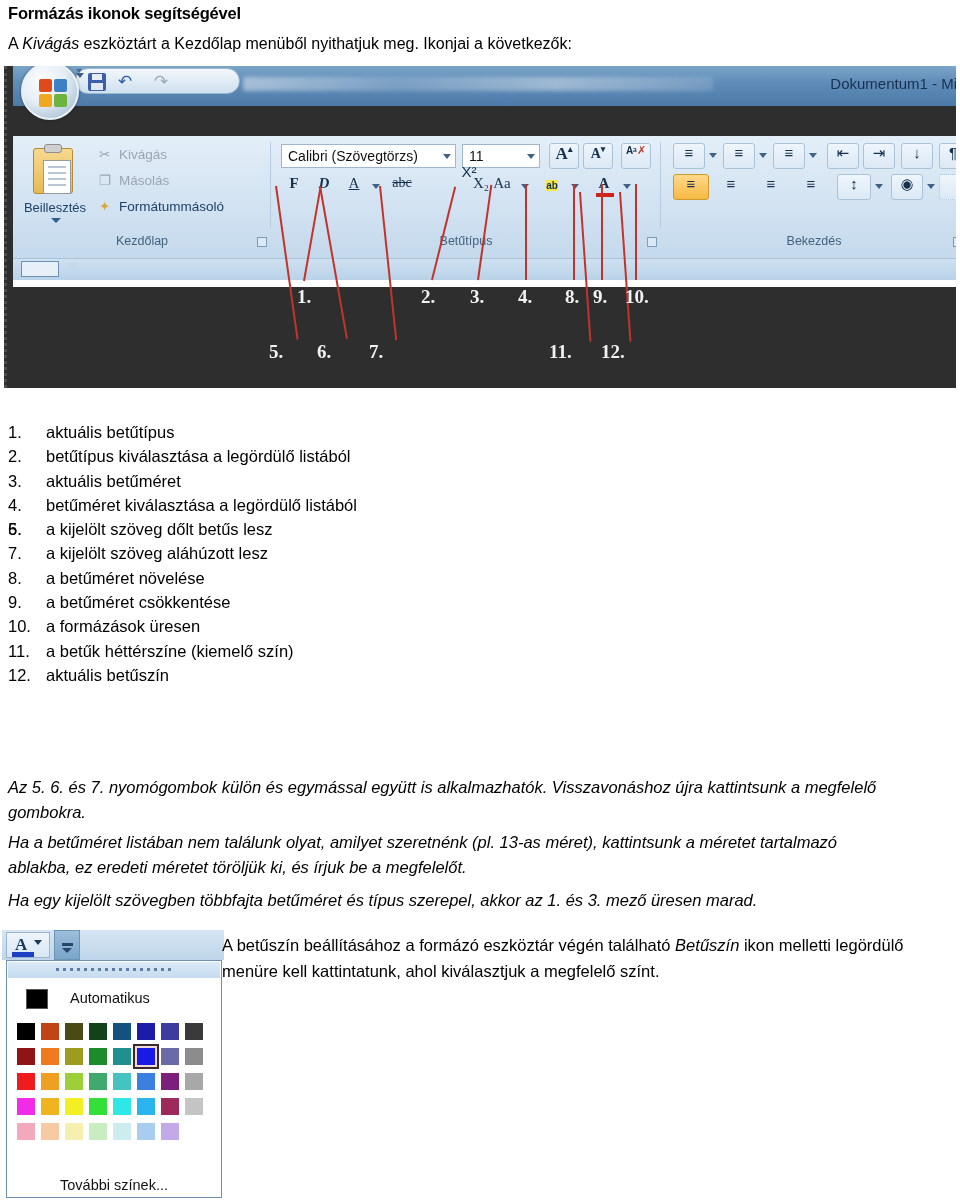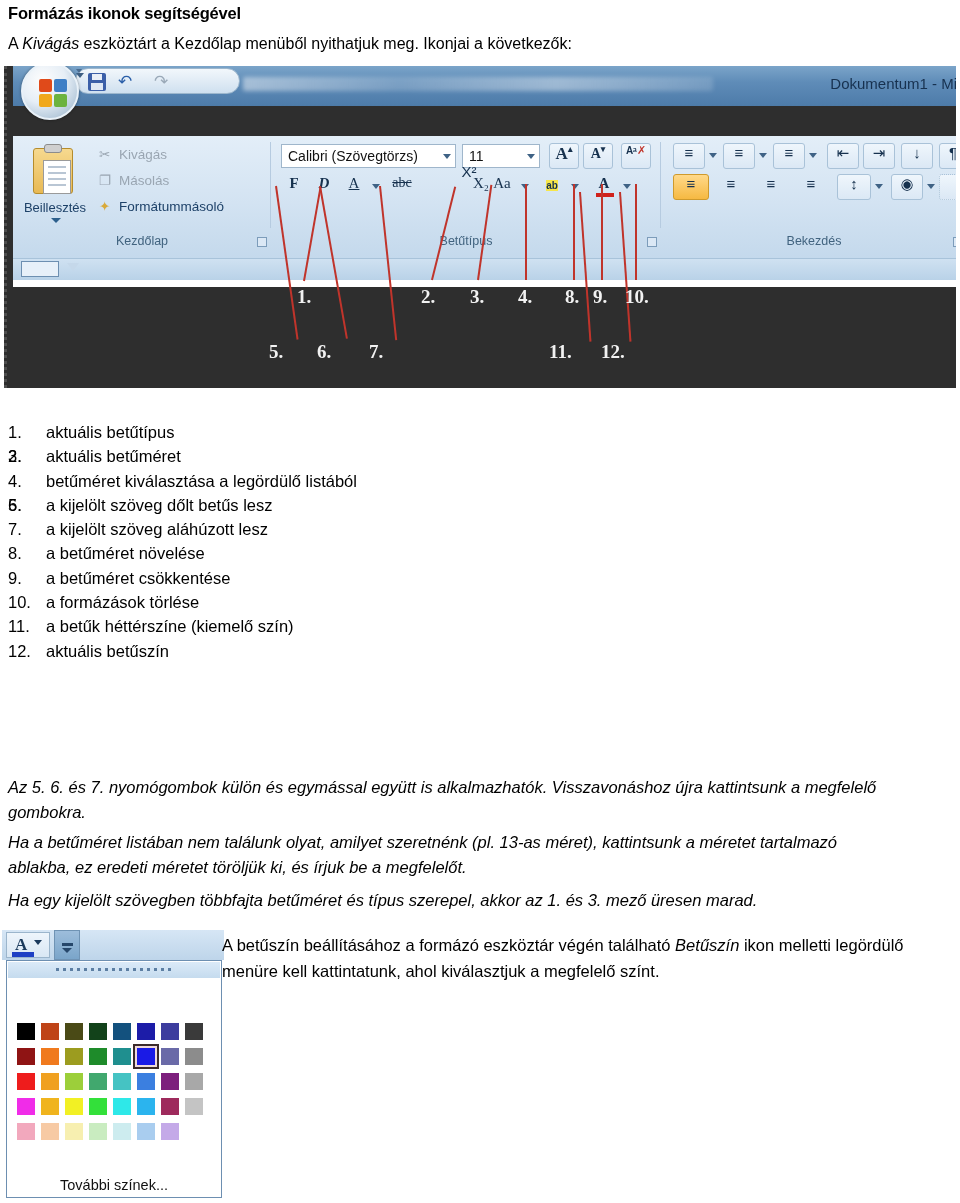--- a/index.html
+++ b/index.html
@@ -364,29 +364,29 @@
     <div class="callout" style="left:310px; top:275px;">6.</div>
     <div class="callout" style="left:362px; top:275px;">7.</div>
     <div class="callout" style="left:542px; top:275px;">11.</div>
     <div class="callout" style="left:594px; top:275px;">12.</div>
   </div>
 </div>
 
 <div class="numlist">
   <ul id="legend-ul">
       <li><span class="n">1.</span><span>aktuális betűtípus</span></li>
-      <li><span class="n">2.</span></li>
+      <li><span class="n">2.</span><span>betűtípus kiválasztása a legördülő listából</span></li>
       <li><span class="n">3.</span><span>aktuális betűméret</span></li>
       <li><span class="n">4.</span><span>betűméret kiválasztása a legördülő listából</span></li>
       <li><span class="n">5.</span></li>
       <li><span class="n">6.</span><span>a kijelölt szöveg dőlt betűs lesz</span></li>
       <li><span class="n">7.</span><span>a kijelölt szöveg aláhúzott lesz</span></li>
       <li><span class="n">8.</span><span>a betűméret növelése</span></li>
       <li><span class="n">9.</span><span>a betűméret csökkentése</span></li>
-      <li><span class="n">10.</span><span>a formázások törlése</span></li>
+      <li><span class="n">10.</span><span>a formázások üresen</span></li>
       <li><span class="n">11.</span><span>a betűk héttérszíne (kiemelő szín)</span></li>
       <li><span class="n">12.</span><span>aktuális betűszín</span></li>
     </ul>
 </div>
 
 <div class="itpara" style="top:775px;">Az 5. 6. és 7. nyomógombok külön és egymással együtt is alkalmazhatók. Visszavonáshoz újra kattintsunk a megfelelő gombokra.</div>
 <div class="itpara" style="top:830px;">Ha a betűméret listában nem találunk olyat, amilyet szeretnénk (pl. 13-as méret), kattintsunk a méretet tartalmazó ablakba, ez eredeti méretet töröljük ki, és írjuk be a megfelelőt.</div>
 <div class="itpara" style="top:888px;">Ha egy kijelölt szövegben többfajta betűméret és típus szerepel, akkor az 1. és 3. mező üresen marad.</div>
 
 <div class="cp-wrap">
@@ -412,20 +412,24 @@
         <span class="d" style="left: 104px;"></span>
         <span class="d" style="left: 111px;"></span>
         <span class="d" style="left: 118px;"></span>
         <span class="d" style="left: 125px;"></span>
         <span class="d" style="left: 132px;"></span>
         <span class="d" style="left: 139px;"></span>
         <span class="d" style="left: 146px;"></span>
         <span class="d" style="left: 153px;"></span>
         <span class="d" style="left: 160px;"></span>
       </div>
+    <div class="cp-auto">
+      <div class="sw"></div>
+      <div class="lbl">Automatikus</div>
+    </div>
     <div class="cp-grid" id="cp-grid">
         <span class="sw" style="left: 0px; top: 0px; background: rgb(0, 0, 0);"></span>
         <span class="sw" style="left: 24px; top: 0px; background: rgb(191, 68, 23);"></span>
         <span class="sw" style="left: 48px; top: 0px; background: rgb(74, 74, 22);"></span>
         <span class="sw" style="left: 72px; top: 0px; background: rgb(18, 66, 26);"></span>
         <span class="sw" style="left: 96px; top: 0px; background: rgb(19, 81, 126);"></span>
         <span class="sw" style="left: 120px; top: 0px; background: rgb(28, 28, 168);"></span>
         <span class="sw" style="left: 144px; top: 0px; background: rgb(60, 60, 158);"></span>
         <span class="sw" style="left: 168px; top: 0px; background: rgb(58, 58, 58);"></span>
         <span class="sw" style="left: 0px; top: 25px; background: rgb(143, 20, 20);"></span>

